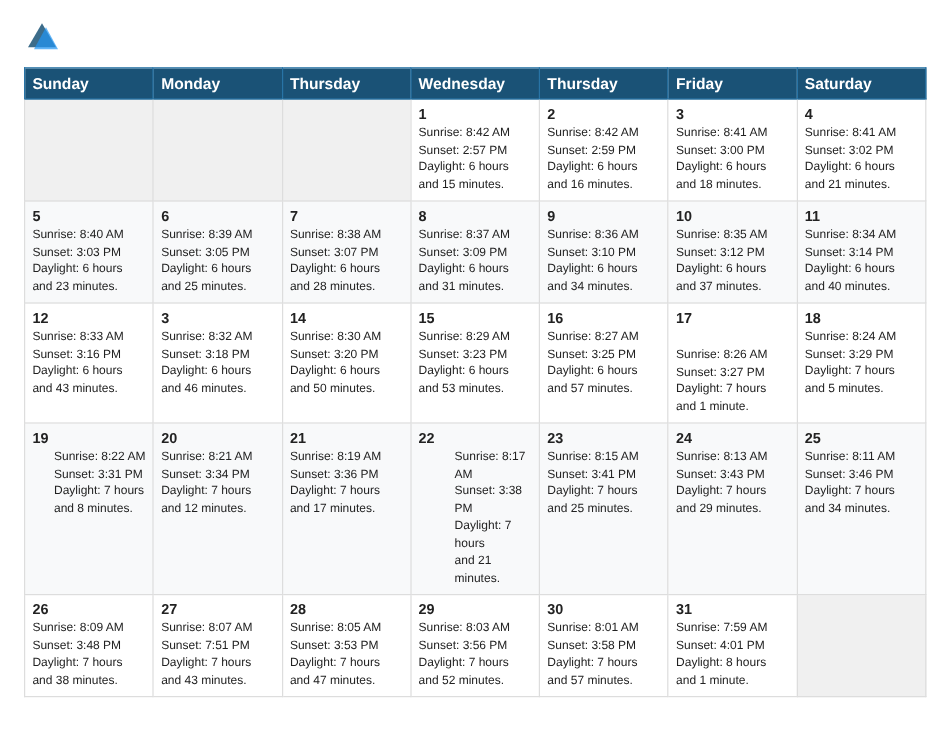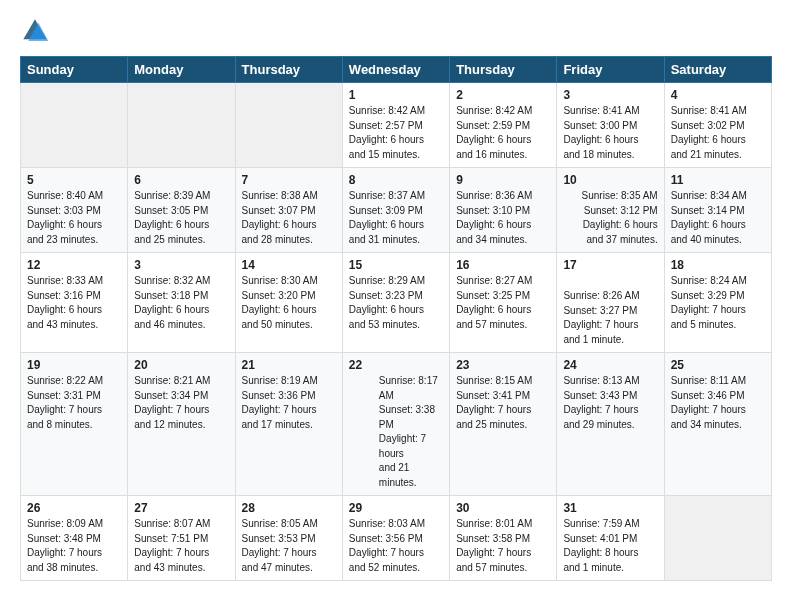--- a/index.html
+++ b/index.html
@@ -187,21 +187,21 @@
           </td>
           <td>
             <div class="day-number">9</div>
             <div class="day-info" style="white-space: pre-line;">Sunrise: 8:36 AM
 Sunset: 3:10 PM
 Daylight: 6 hours
 and 34 minutes.</div>
           </td>
           <td>
             <div class="day-number">10</div>
-            <div class="day-info" style="white-space: pre-line; text-align: right;">Sunrise: 8:35 AM
+            <div class="day-info" style="white-space: pre-line;">Sunrise: 8:35 AM
 Sunset: 3:12 PM
 Daylight: 6 hours
 and 37 minutes.</div>
           </td>
           <td>
             <div class="day-number">11</div>
             <div class="day-info" style="white-space: pre-line;">Sunrise: 8:34 AM
 Sunset: 3:14 PM
 Daylight: 6 hours
 and 40 minutes.</div>
@@ -254,21 +254,21 @@
             <div class="day-number">18</div>
             <div class="day-info" style="white-space: pre-line;">Sunrise: 8:24 AM
 Sunset: 3:29 PM
 Daylight: 7 hours
 and 5 minutes.</div>
           </td>
         </tr>
         <tr>
           <td>
             <div class="day-number">19</div>
-            <div class="day-info" style="white-space: pre-line;">Sunrise: 8:22 AM
+            <div class="day-info" style="white-space: pre-line; margin-left: 18px;">Sunrise: 8:22 AM
 Sunset: 3:31 PM
 Daylight: 7 hours
 and 8 minutes.</div>
           </td>
           <td>
             <div class="day-number">20</div>
             <div class="day-info" style="white-space: pre-line;">Sunrise: 8:21 AM
 Sunset: 3:34 PM
 Daylight: 7 hours
 and 12 minutes.</div>

